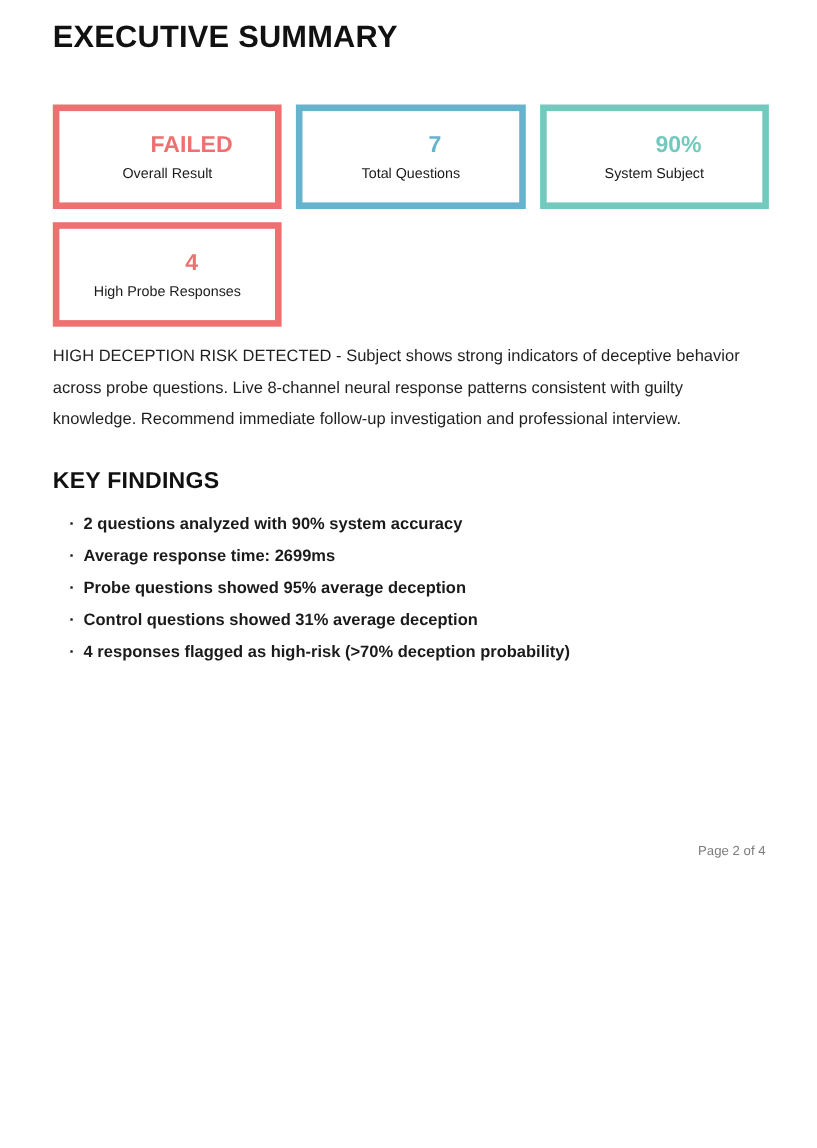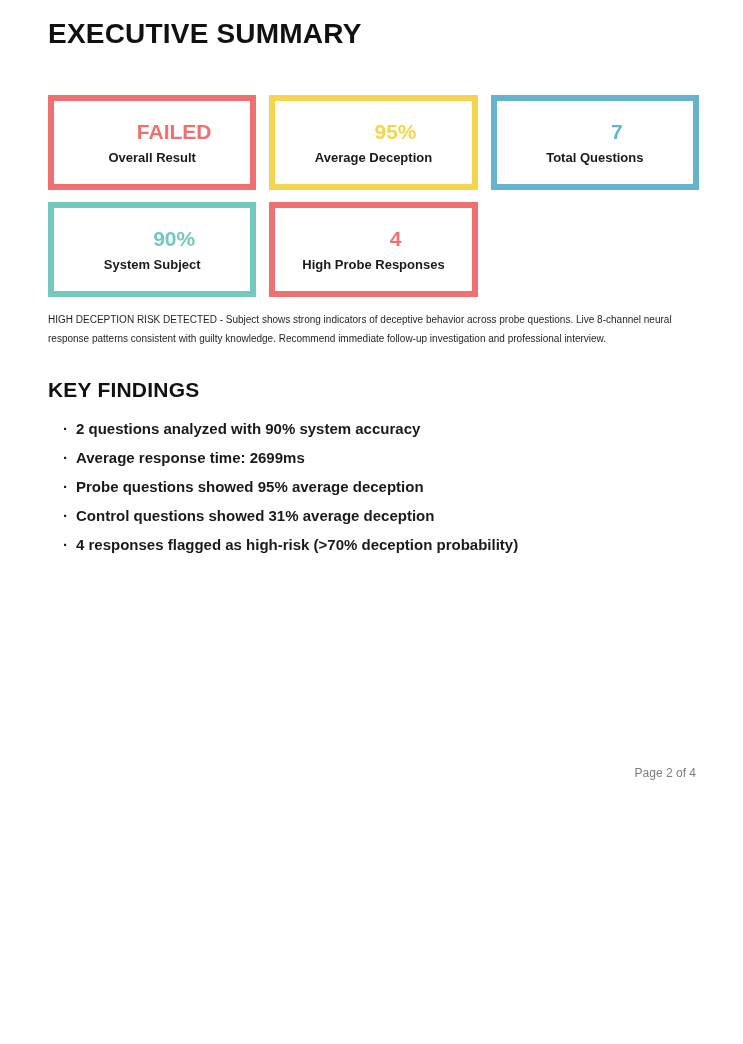--- a/index.html
+++ b/index.html
@@ -42,34 +42,34 @@
   }
   .metric-value {
     font-size: 21px;
     font-weight: bold;
     color: var(--card-color, #333333);
     line-height: 1;
     margin-left: 44px;
   }
   .metric-label {
     font-size: 13px;
-    font-weight: bold;
+    font-weight: normal;
     color: #1a1a1a;
     line-height: 1;
   }
   .section-heading {
     font-size: 21px;
     font-weight: bold;
     color: #111111;
     letter-spacing: 0.2px;
   }
   .assessment-heading { margin-top: 53px; }
   .assessment-body {
     margin-top: 13px;
-    font-size: 10px;
+    font-size: 15px;
     line-height: 1.9;
     color: #1f1f1f;
     max-width: 655px;
   }
   .findings-heading { margin-top: 30px; }
   .findings-list {
     margin-top: 18px;
     list-style: none;
     padding-left: 15px;
   }
@@ -98,24 +98,20 @@
 <div class="page">
   <div class="content">
 
     <h1 class="page-title">EXECUTIVE SUMMARY</h1>
 
     <div class="metrics-grid">
       <div class="metric-card" style="--card-color: #EE7070;">
         <div class="metric-value">FAILED</div>
         <div class="metric-label">Overall Result</div>
       </div>
-      <div class="metric-card" style="--card-color: #F5D44E;">
-        <div class="metric-value">95%</div>
-        <div class="metric-label">Average Deception</div>
-      </div>
       <div class="metric-card" style="--card-color: #65B3CD;">
         <div class="metric-value">7</div>
         <div class="metric-label">Total Questions</div>
       </div>
       <div class="metric-card" style="--card-color: #73C9BE;">
         <div class="metric-value">90%</div>
         <div class="metric-label">System Subject</div>
       </div>
       <div class="metric-card" style="--card-color: #EE7070;">
         <div class="metric-value">4</div>

